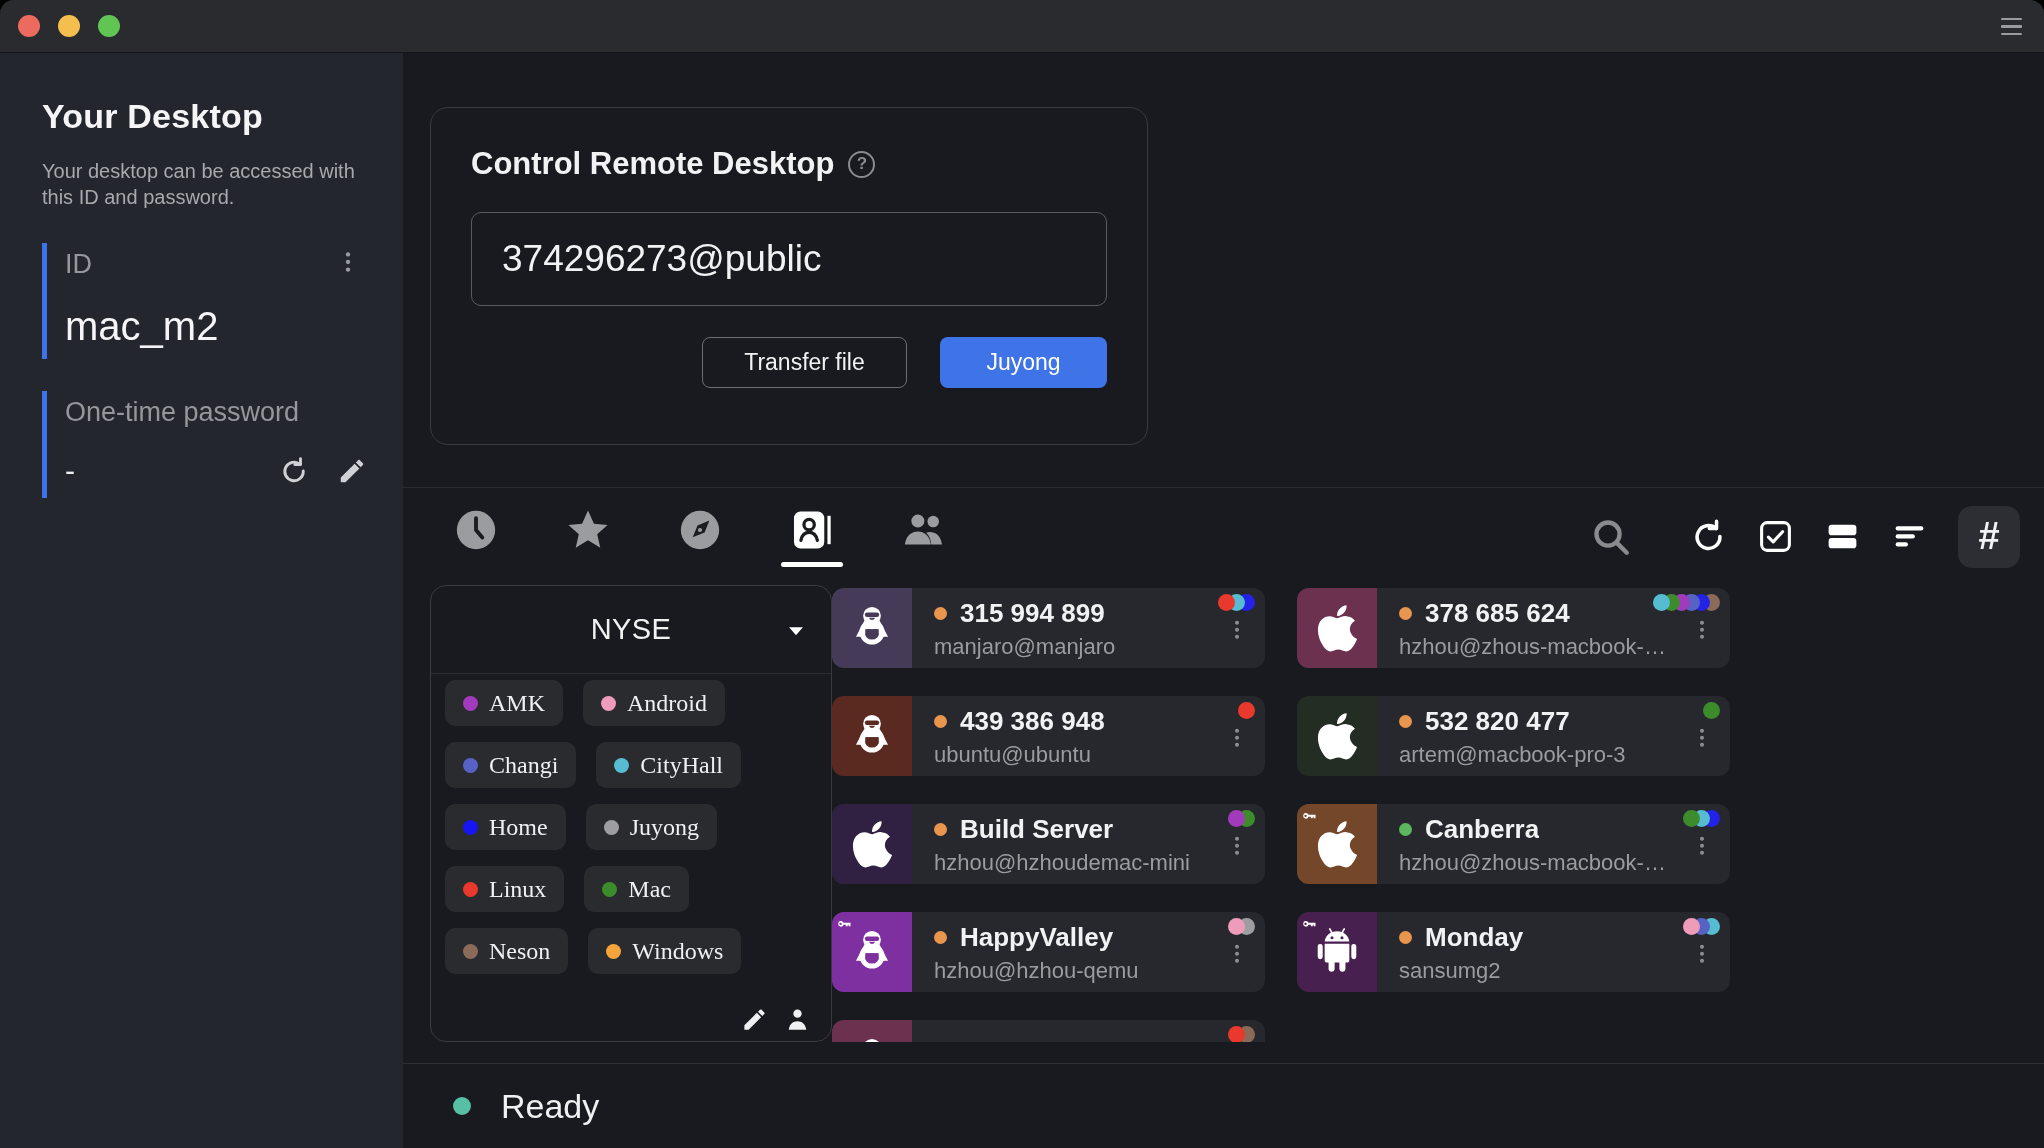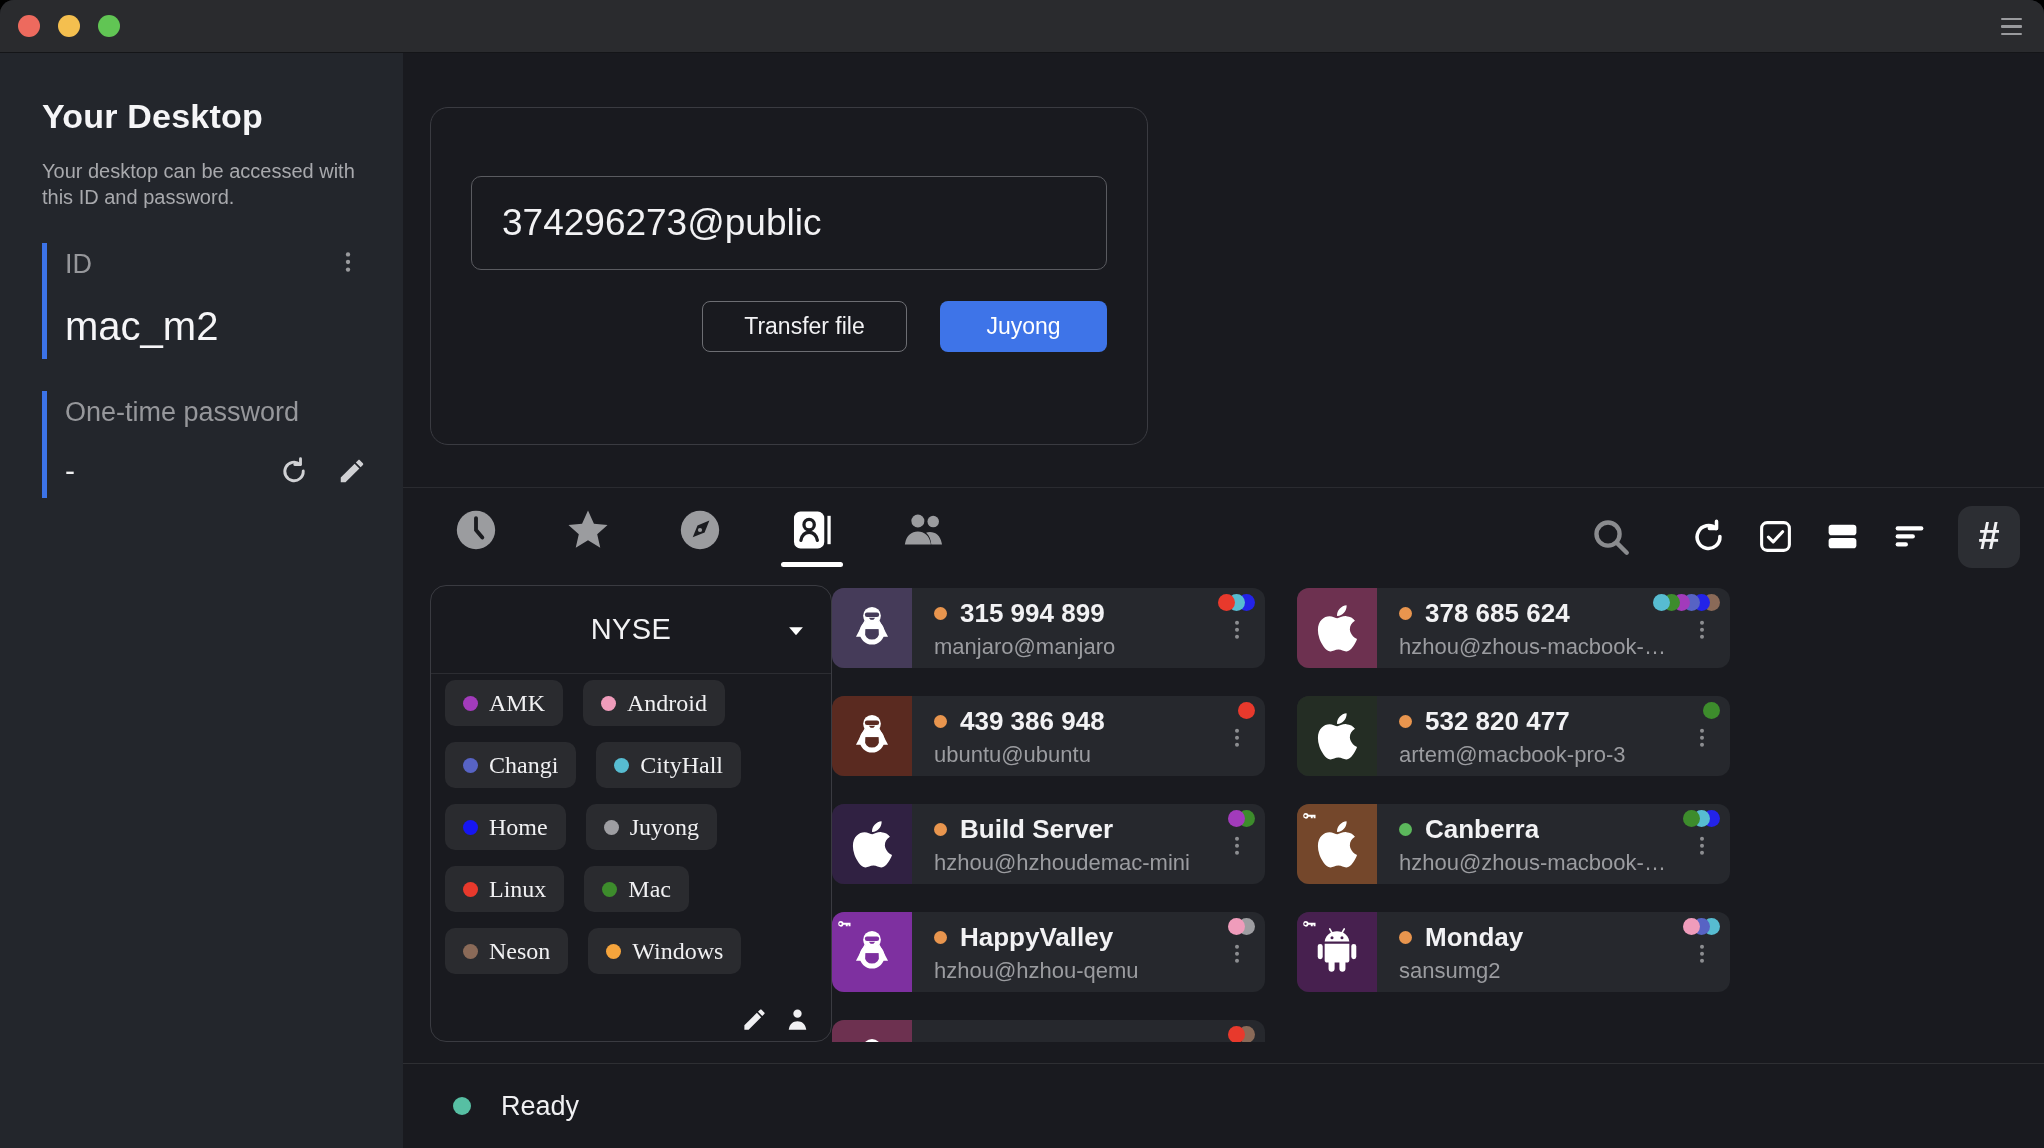--- a/index.html
+++ b/index.html
@@ -87,21 +87,21 @@
   .status-dot { width:13px; height:13px; border-radius:50%; flex:none; }
   .dname { font-size:26px; font-weight:700; color:#f2f2f4; white-space:nowrap; overflow:hidden; }
   .dsub { margin-top:5px; font-size:22px; color:#9b9ca0; white-space:nowrap; overflow:hidden; }
   .tag-dots { position:absolute; top:6px; right:10px; display:flex; }
   .tag-dots i { width:17px; height:17px; border-radius:50%; margin-left:-7px; }
   .dmenu { position:absolute; right:16px; top:50%; transform:translateY(-44%); width:24px; height:30px; color:#8c8d90; }
 
   
   .status-bar { flex:1; margin-top:21px; border-top:1px solid #2e2f33; display:flex; align-items:center; padding-left:50px; gap:30px; }
   .ready-dot { width:18px; height:18px; border-radius:50%; }
-  .ready-text { font-size:27px; color:#f0f0f2; }
+  .ready-text { font-size:34px; color:#f0f0f2; }
 
   .ic svg, .morev svg, .nyse-caret svg, .dmenu svg, .key-badge svg, .os-ic svg { width:100%; height:100%; display:block; }
 </style>
 </head>
 <body>
 
 <div class="window">
 
   <div class="titlebar">
     <div class="traffic">
@@ -153,20 +153,24 @@
               </span>
           </div>
         </div>
       </div>
     </div>
 
     <div class="main">
 
       <div class="connect-wrap">
         <div class="connect-card">
+          <div class="cc-title-row">
+            <div class="cc-title">Control Remote Desktop</div>
+            <div class="help-badge">?</div>
+          </div>
           <input class="cc-input" value="374296273@public" style="">
           <div class="cc-btn-row">
             <button class="btn btn-outline">Transfer file</button>
             <button class="btn btn-primary">Juyong</button>
           </div>
         </div>
       </div>
 
       <div class="tabs-row">
         <div class="tabs" id="tabs">

